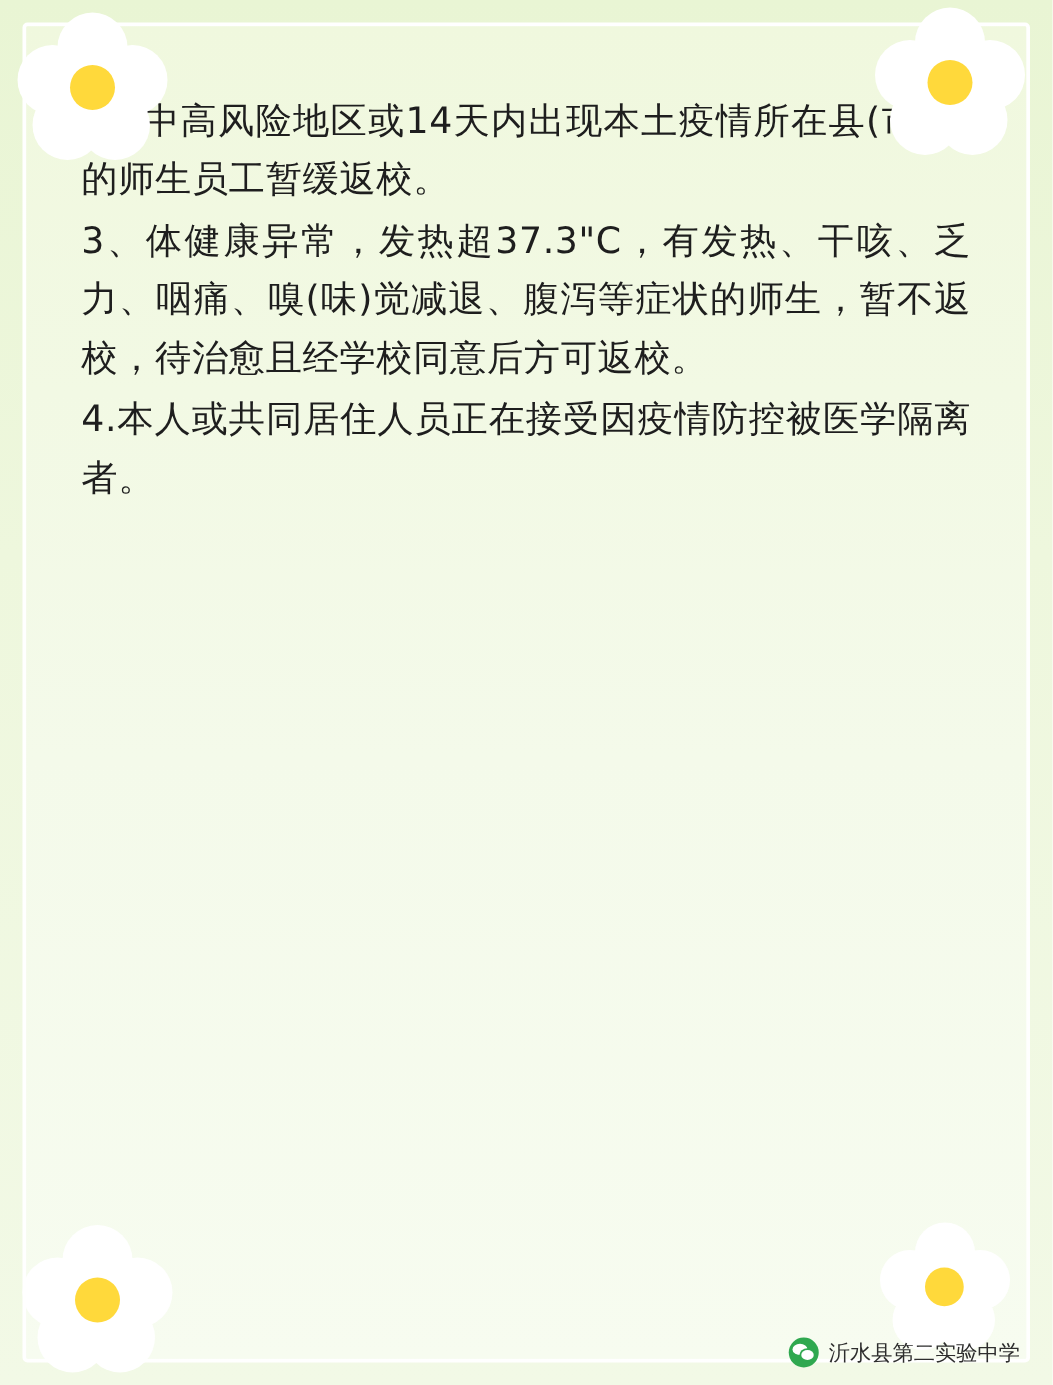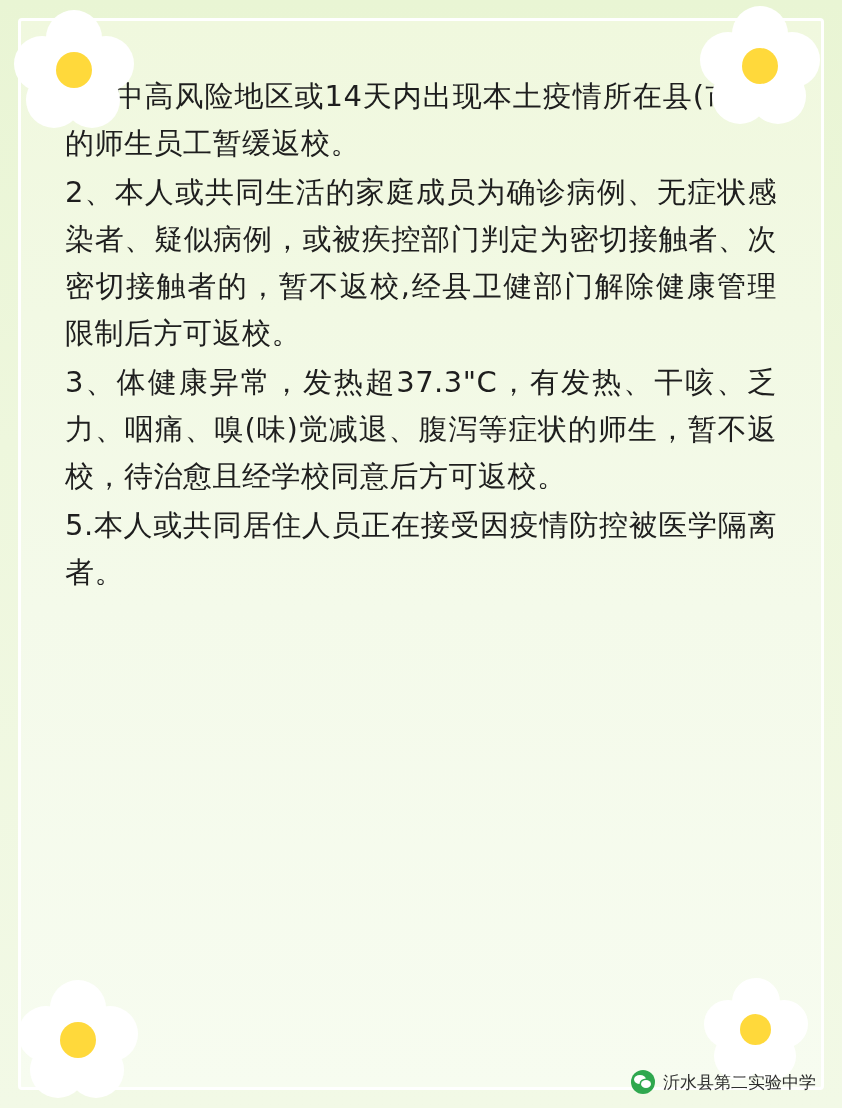--- a/index.html
+++ b/index.html
@@ -137,23 +137,22 @@
 </style>
 </head>
 <body>
 
 <div class="poster">
 
   <div class="inner-card">
 
     <div class="content">
       <p class="para">1、中高风险地区或14天内出现本土疫情所在县(市区)的师生员工暂缓返校。</p>
-      <p class="para">2、本人或共同生活的家庭成员为确诊病例、无症状感染者、疑似病例，或被疾控部门判定为密切接触者、次密切接触者的，暂不返校,经县卫健部门解除健康管理限制后方可返校。</p>
       <p class="para">3、体健康异常，发热超37.3"C，有发热、干咳、乏力、咽痛、嗅(味)觉减退、腹泻等症状的师生，暂不返校，待治愈且经学校同意后方可返校。</p>
-      <p class="para">5.本人或共同居住人员正在接受因疫情防控被医学隔离者。</p>
+      <p class="para">4.本人或共同居住人员正在接受因疫情防控被医学隔离者。</p>
     </div>
 
   </div>
 
   <div class="flower f-lg fl-tl">
     <span class="petal p1"></span>
     <span class="petal p2"></span>
     <span class="petal p3"></span>
     <span class="petal p4"></span>
     <span class="petal p5"></span>

